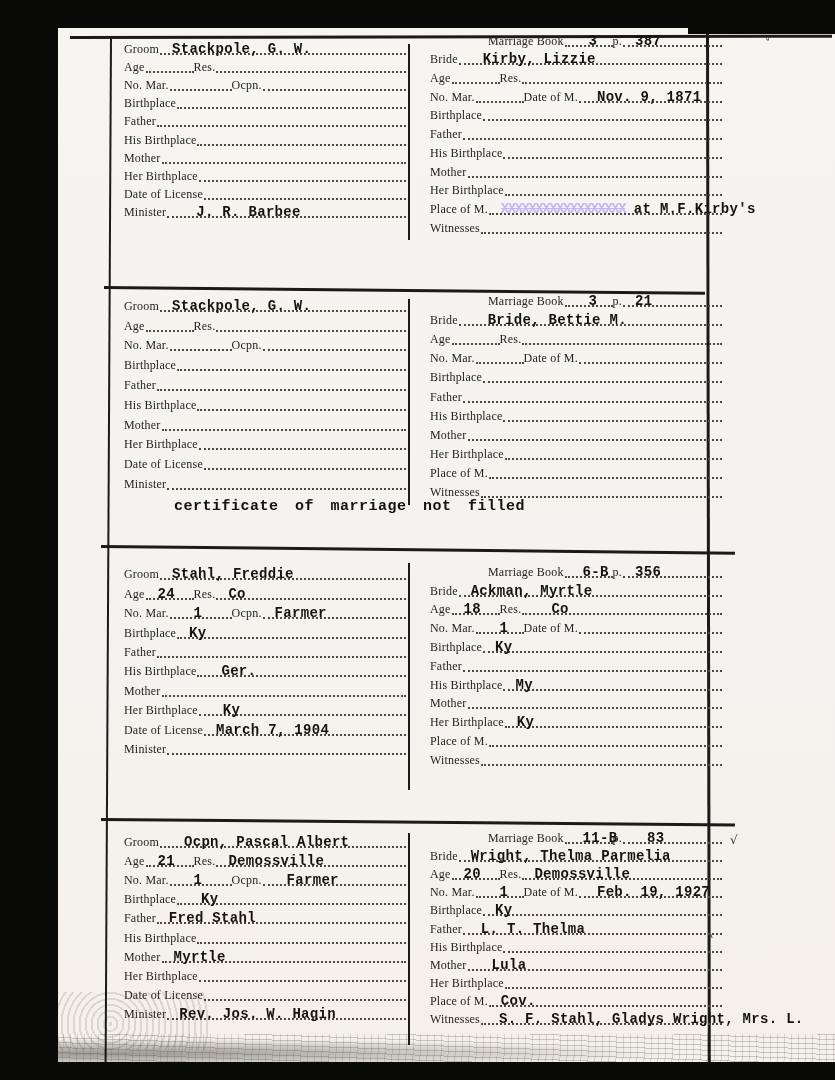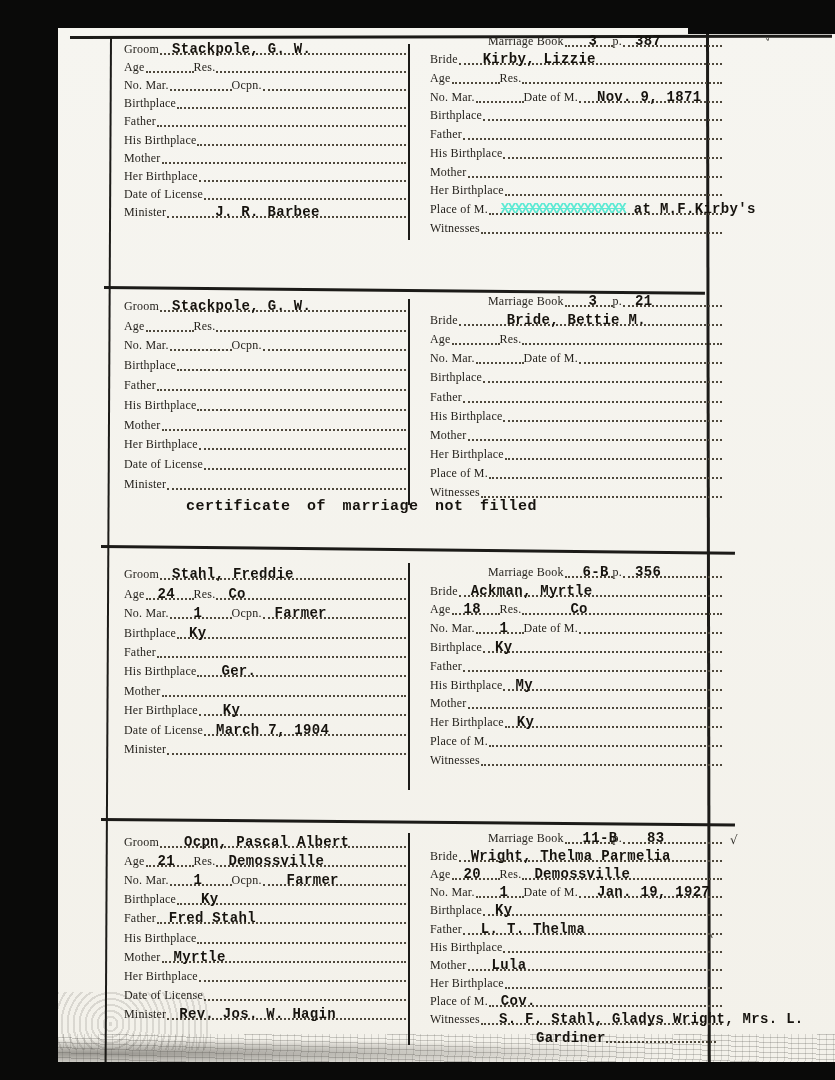--- a/index.html
+++ b/index.html
@@ -27,23 +27,23 @@
   .col-r{left:414px;width:292px;margin-left:16px;}
   .row{display:flex;align-items:flex-end;height:var(--rh,19px);}
   .lbl{font-size:12px;color:#26231e;white-space:nowrap;padding-right:1px;letter-spacing:.2px;line-height:1;}
   .fill{flex:1 1 auto;border-bottom:2px dotted #4e483c;position:relative;height:55%;min-width:8px;}
   .w48{flex:0 0 48px;}.w62{flex:0 0 62px;}
   .sp{flex:0 0 58px;}.sp2{flex:0 0 106px;}
   .typed{position:absolute;bottom:-3px;left:12px;font-family:"Liberation Mono","DejaVu Sans Mono",monospace;
          font-weight:bold;font-size:14px;color:#16130e;white-space:nowrap;letter-spacing:.3px;line-height:1;}
   .t2{font-family:"Liberation Mono","DejaVu Sans Mono",monospace;font-weight:bold;font-size:14px;
       color:#16130e;white-space:nowrap;letter-spacing:.3px;line-height:1;position:relative;bottom:-2px;}
-  .ox0{left:18px;}.ox1{left:24px;}.ox2{left:48px;}
-  .struck{text-decoration:line-through;letter-spacing:-1.5px;color:#5eead4;}
-  .note{position:absolute;left:186px;top:498px;font-family:"Liberation Mono","DejaVu Sans Mono",monospace;
+  .ox0{left:18px;}.ox1{left:24px;}.ox2{left:29px;}
+  .struck{text-decoration:line-through;letter-spacing:-1.5px;color:#c4b5fd;}
+  .note{position:absolute;left:174px;top:498px;font-family:"Liberation Mono","DejaVu Sans Mono",monospace;
         font-weight:bold;font-size:15px;color:#16130e;word-spacing:7px;letter-spacing:.5px;}
   .speck{position:absolute;color:#2c2a25;font-size:11px;font-family:"DejaVu Sans",sans-serif;}
 </style>
 </head>
 <body>
 
 <div class="paper"></div>
 
 <div class="hline" style="left:70px;top:36px;width:762px;transform:rotate(-0.1deg);"></div>
 <div class="hline" style="left:104px;top:286px;width:601px;transform:rotate(0.55deg);"></div>
@@ -616,21 +616,21 @@
         <span class="typed">Demossville</span>
       </span>
     </div>
   <div class="row">
       <span class="lbl">No. Mar.</span>
       <span class="fill w48">
         <span class="typed ox1">1</span>
       </span>
       <span class="lbl">Date of M.</span>
       <span class="fill">
-        <span class="typed ox0">Jan. 19, 1927</span>
+        <span class="typed ox0">Feb. 19, 1927</span>
       </span>
     </div>
   <div class="row">
       <span class="lbl">Birthplace</span>
       <span class="fill">
         <span class="typed">Ky</span>
       </span>
     </div>
   <div class="row">
       <span class="lbl">Father</span>
@@ -660,25 +660,20 @@
       <span class="lbl">Place of M.</span>
       <span class="fill">
         <span class="typed">Cov.</span>
       </span>
     </div>
   <div class="row">
       <span class="lbl">Witnesses</span>
       <span class="fill">
         <span class="typed ox0">S. F. Stahl, Gladys Wright, Mrs. L.</span>
       </span>
-    </div>
-  <div class="row">
-      <span class="sp2"></span>
-      <span class="t2">Gardiner</span>
-      <span class="fill" style="max-width:110px;"></span>
     </div>
 </div>
 
 <div class="speck" style="left:764px;top:28px;transform:rotate(-12deg);">ˬ</div>
 <div class="speck" style="left:730px;top:833px;font-size:12px;">√</div>
 <div class="speck" style="left:709px;top:930px;transform:rotate(8deg);">˞</div>
 <div class="smudge"></div>
 <div class="noise"></div>
 <div class="band band-top"></div>
 <div class="band band-topright"></div>

